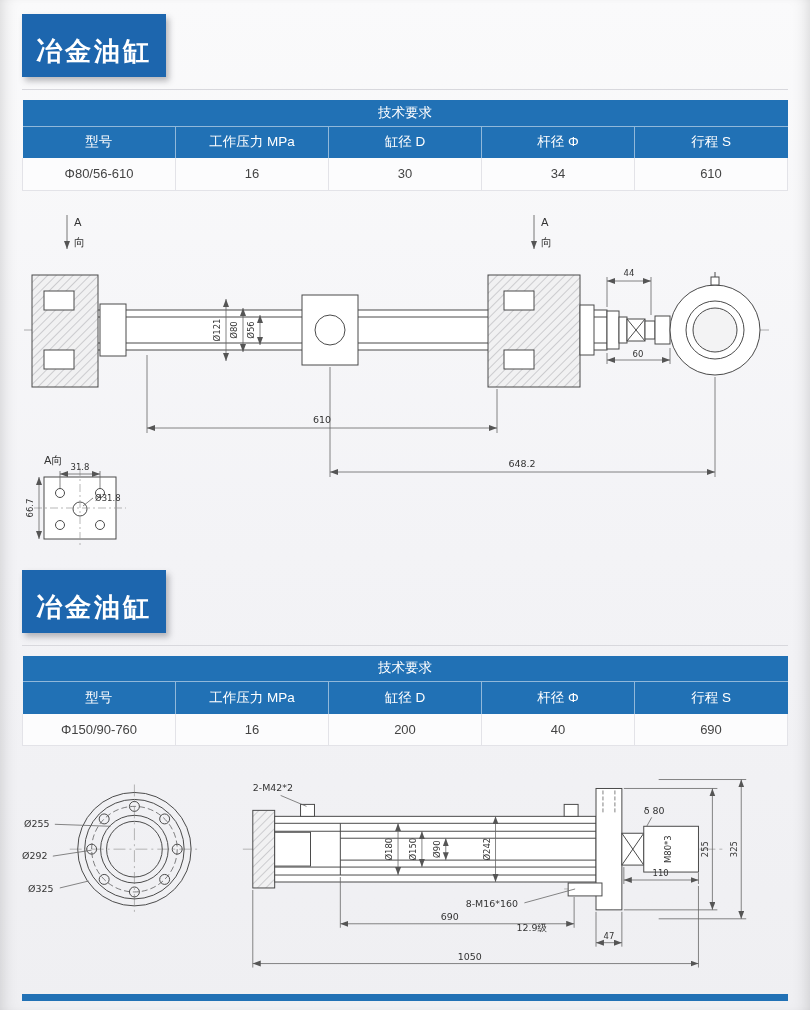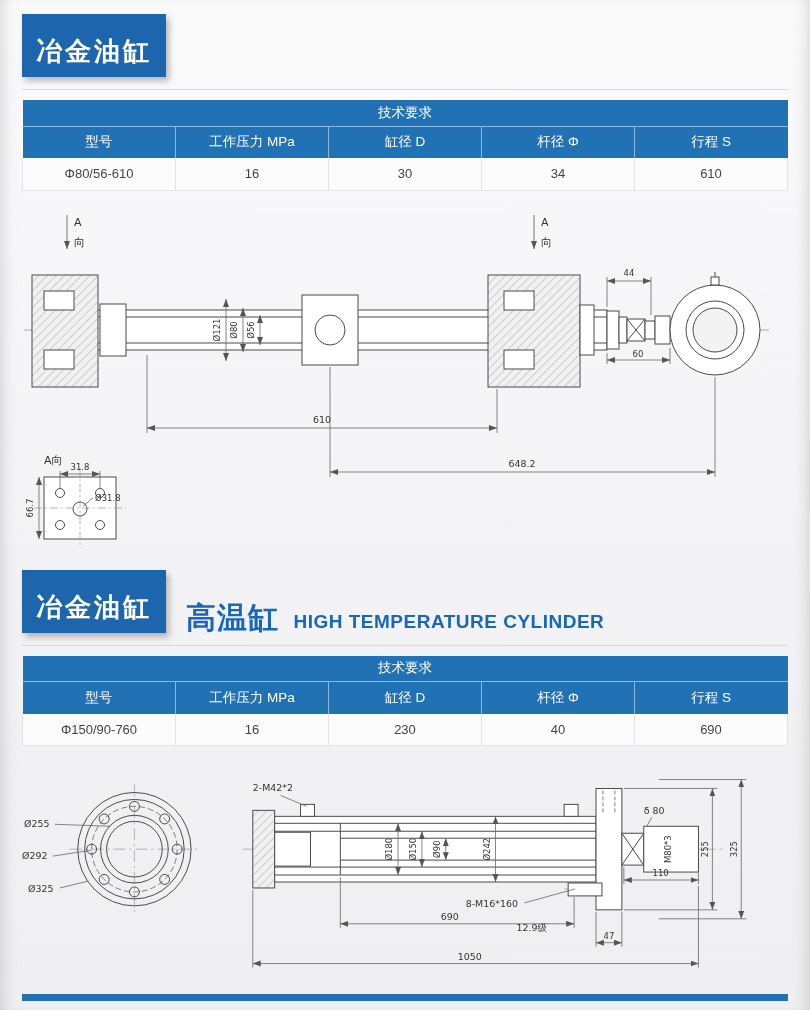--- a/index.html
+++ b/index.html
@@ -180,45 +180,41 @@
           <text x="58" y="263" class="t8" text-anchor="middle">31.8</text>
           <text x="11" y="301" class="t8" text-anchor="middle" transform="rotate(-90 11 301)">66.7</text>
           <text x="73" y="294" class="t8">Ø31.8</text>
         </svg>
       </div>
     </section>
 
     <section class="sec2">
       <div class="sec-head">
         <div class="badge">冶金油缸</div>
-        <div>
-          <span class="t-cn">高温缸</span>
-          <span class="t-en">HIGH TEMPERATURE CYLINDER</span>
-        </div>
       </div>
       <div class="rule"></div>
 
       <table class="spec">
         <thead>
           <tr>
             <th class="cap" colspan="5">技术要求</th>
           </tr>
           <tr class="cols">
             <th>型号</th>
             <th>工作压力 MPa</th>
             <th>缸径 D</th>
             <th>杆径 Φ</th>
             <th>行程 S</th>
           </tr>
         </thead>
         <tbody>
           <tr>
             <td>Φ150/90-760</td>
             <td>16</td>
-            <td>230</td>
+            <td>200</td>
             <td>40</td>
             <td>690</td>
           </tr>
         </tbody>
       </table>
 
       <div class="drw-wrap2">
         <svg class="drw" width="766" height="210" viewBox="0 0 770 210">
           <defs>
             <marker id="ar2" markerWidth="9" markerHeight="8" refX="8" refY="3" orient="auto-start-reverse" markerUnits="userSpaceOnUse">

